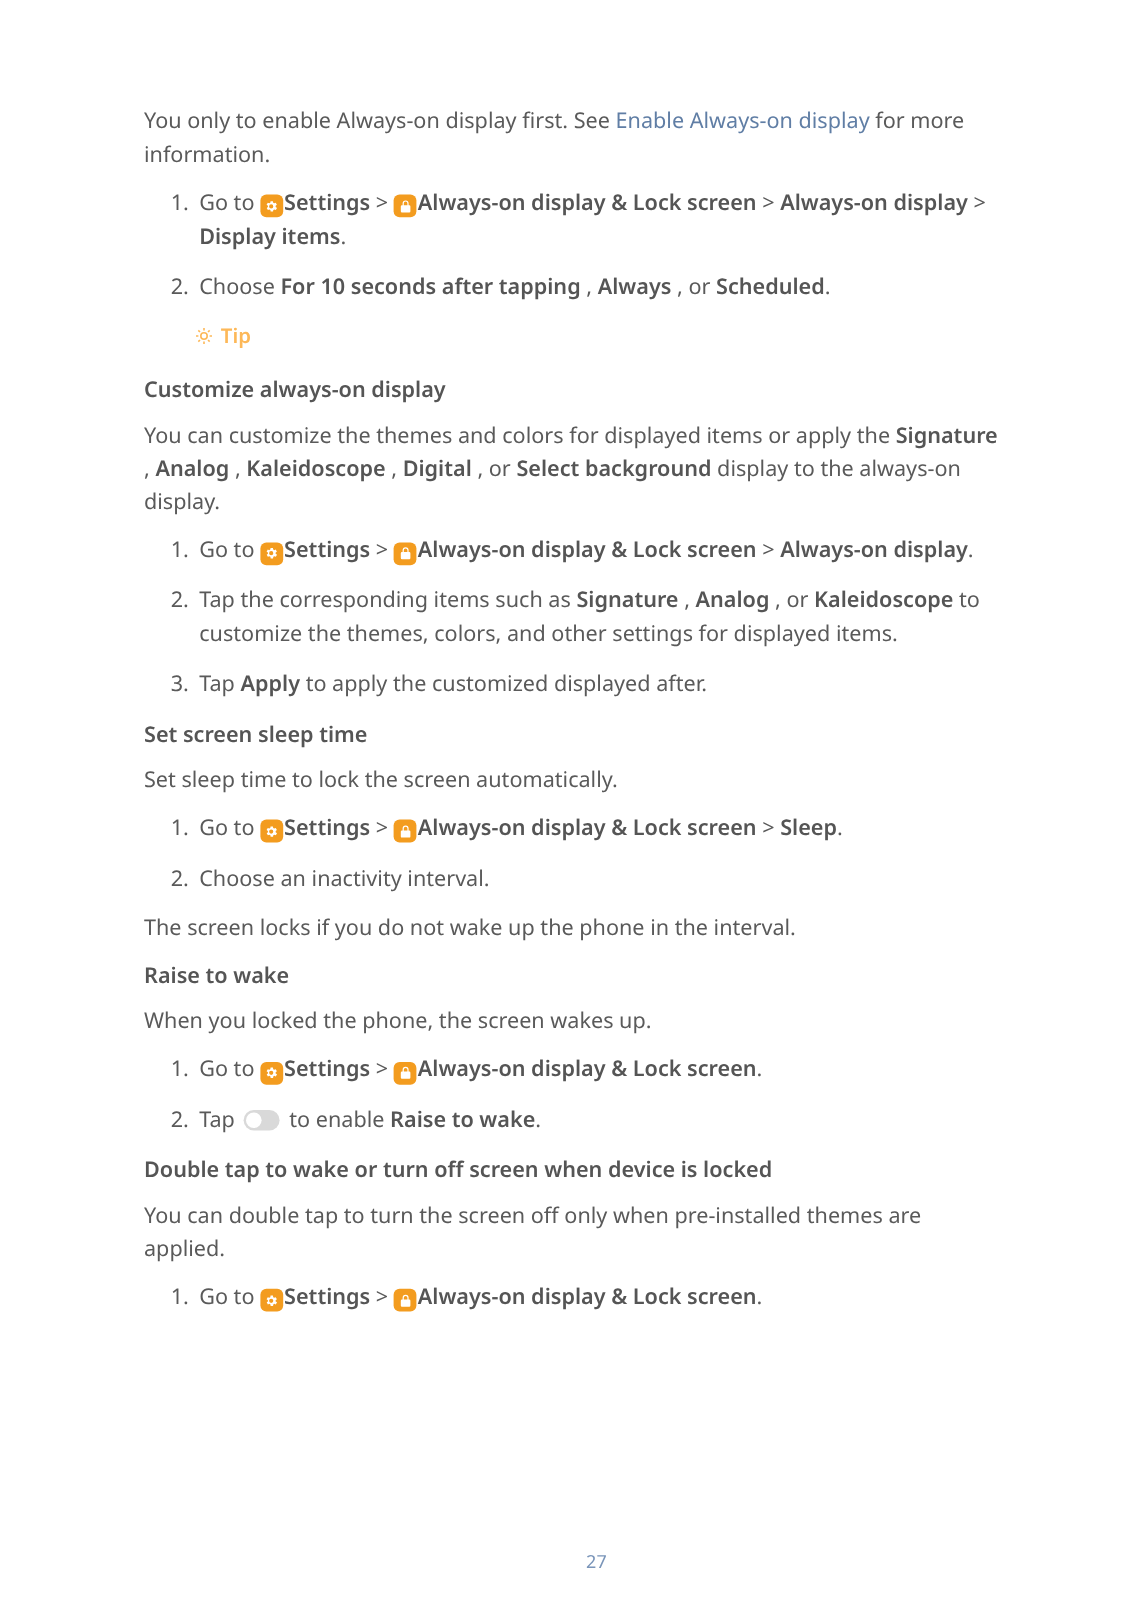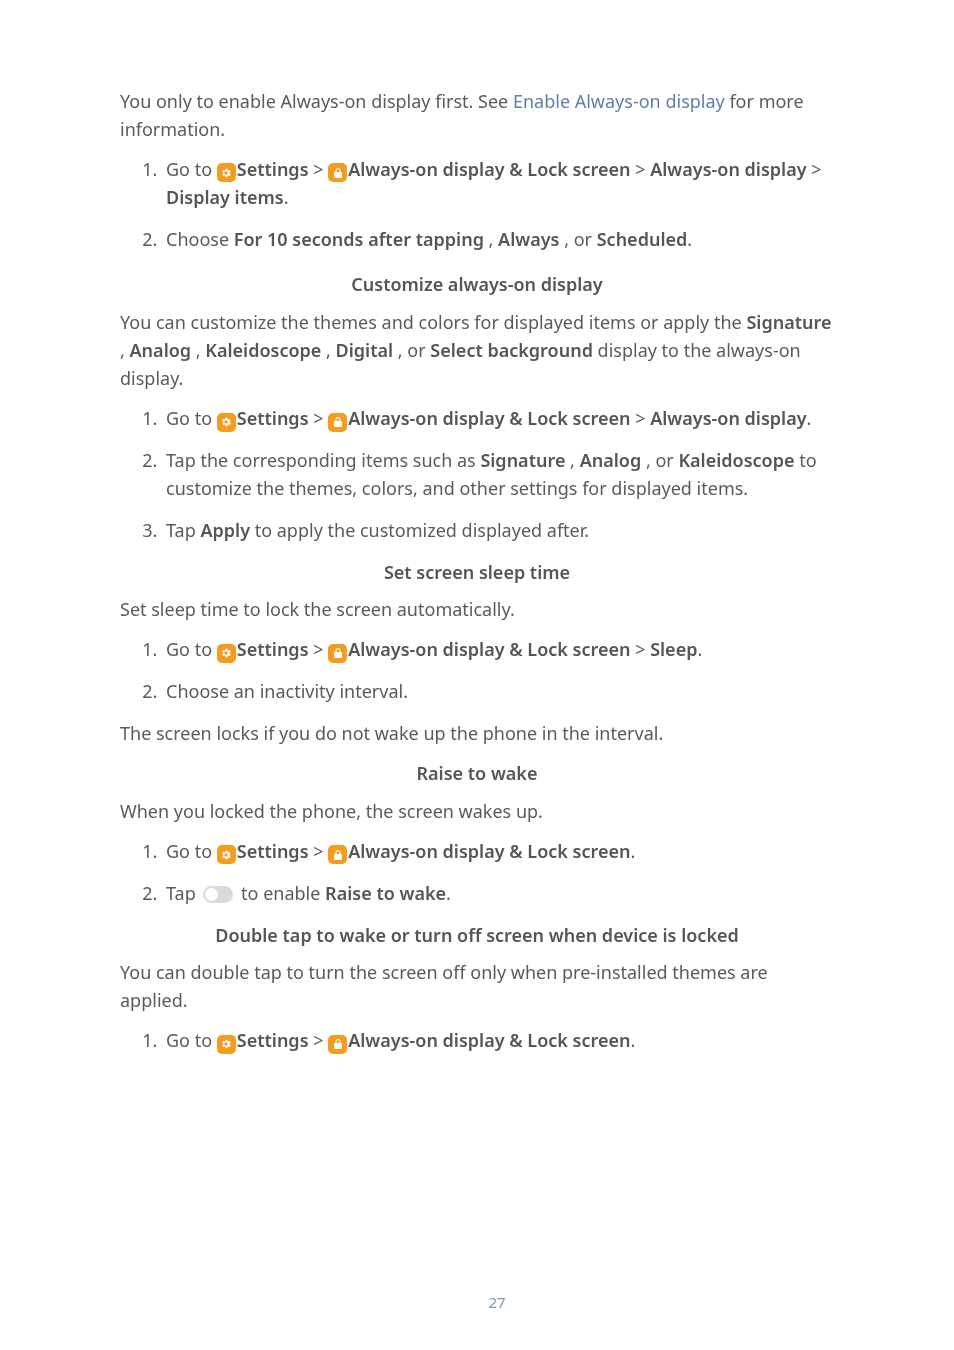--- a/index.html
+++ b/index.html
@@ -22,21 +22,21 @@
     box-sizing:border-box;
     padding:88px 120px 30px 120px;
     position:relative;
   }
   p{margin:0 0 12px 0;}
   .b{font-weight:600;color:var(--bold);}
   .link{color:var(--link);margin-top:44px;}
   ol{margin:6px 0 14px 0;padding-left:42px;}
   ol>li{padding-left:4px;margin-bottom:14px;}
   ol>li::marker{color:var(--text);}
-  .h{font-weight:600;color:var(--bold);margin-top:18px;margin-bottom:10px;font-size:18px;text-align:center;}
+  .h{font-weight:600;color:var(--bold);margin-top:18px;margin-bottom:10px;font-size:18px;}
   .icon-settings,.icon-lock{
     display:inline-flex;align-items:center;justify-content:center;
     width:19px;height:19px;border-radius:5px;vertical-align:-3px;
     color:#fff;font-size:12px;font-weight:700;margin-right:1px;
   }
   .icon-settings{background:var(--orange);}
   .icon-lock{background:var(--orange);}
   .icon-settings svg,.icon-lock svg{width:12px;height:12px;display:block;}
   .toggle{
     display:inline-block;width:30px;height:17px;border-radius:9px;
@@ -75,20 +75,33 @@
           <path d="M12 2a5 5 0 0 0-5 5v3H6a2 2 0 0 0-2 2v8a2 2 0 0 0 2 2h12a2 2 0 0 0 2-2v-8a2 2 0 0 0-2-2h-1V7a5 5 0 0 0-5-5Zm-3 5a3 3 0 0 1 6 0v3H9Z"></path>
         </svg>
       </span><span class="b">Always-on display &amp; Lock screen</span><span> &gt; </span><span class="b">Always-on display</span><span> &gt; </span><span class="b">Display items</span><span>.</span>
   </li>
   <li>
     <span>Choose </span><span class="b">For 10 seconds after tapping</span><span> , </span><span class="b">Always</span><span> , or </span><span class="b">Scheduled</span><span>.</span>
   </li>
 </ol>
 
 <div class="tip-block">
+  <div class="tip-head">
+    <svg width="16" height="16" viewBox="0 0 24 24" fill="none" stroke="#fdb858" stroke-width="2">
+        <circle cx="12" cy="12" r="4"></circle>
+        <line x1="12" y1="2" x2="12" y2="5"></line>
+        <line x1="12" y1="19" x2="12" y2="22"></line>
+        <line x1="2" y1="12" x2="5" y2="12"></line>
+        <line x1="19" y1="12" x2="22" y2="12"></line>
+        <line x1="4.9" y1="4.9" x2="7" y2="7"></line>
+        <line x1="17" y1="17" x2="19.1" y2="19.1"></line>
+        <line x1="4.9" y1="19.1" x2="7" y2="17"></line>
+        <line x1="17" y1="7" x2="19.1" y2="4.9"></line>
+      </svg><span>Tip</span>
+  </div>
 </div>
 
 <div class="h">Customize always-on display</div>
 <p>
   <span>You can customize the themes and colors for displayed items or apply the </span><span class="b">Signature</span><span> , </span><span class="b">Analog</span><span> , </span><span class="b">Kaleidoscope</span><span> , </span><span class="b">Digital</span><span> , or </span><span class="b">Select background</span><span> display to the always-on display.</span>
 </p>
 <ol>
   <li>
     <span>Go to </span><span class="icon-settings">
         <svg viewBox="0 0 24 24" fill="currentColor">

